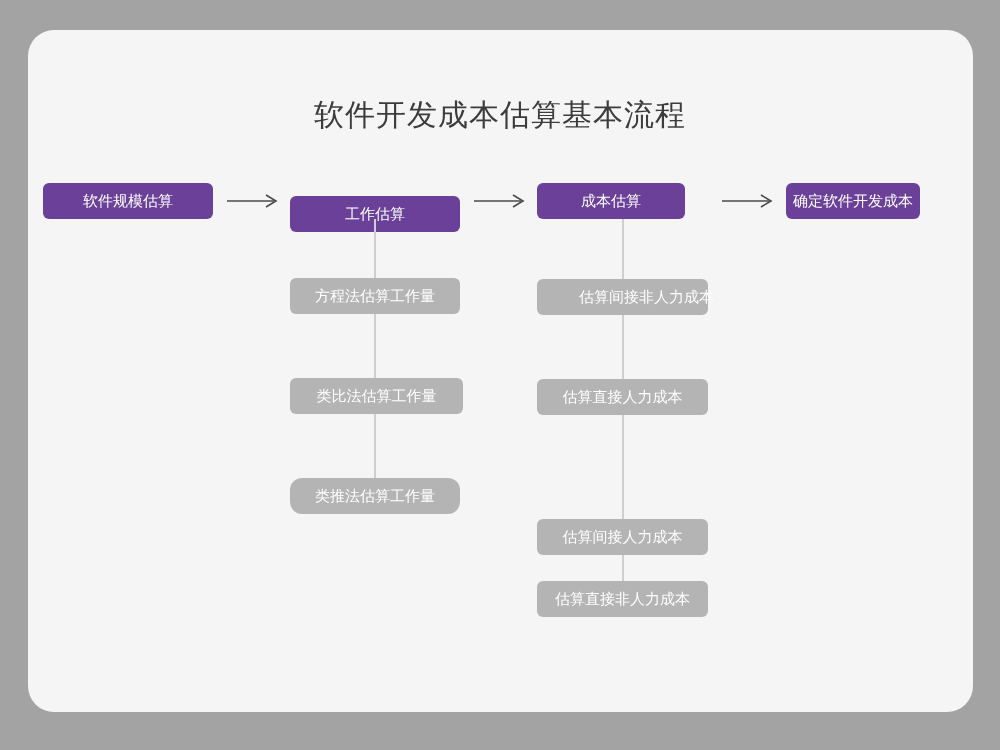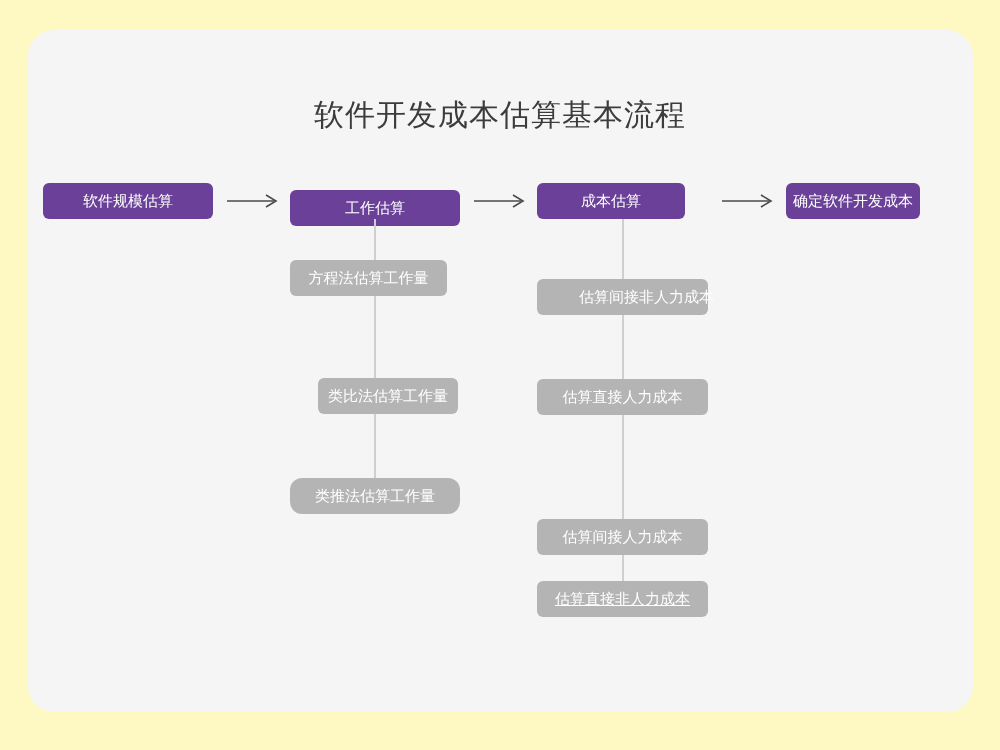--- a/index.html
+++ b/index.html
@@ -9,21 +9,21 @@
     height: 750px;
     background: #ffffff;
     font-family: "Liberation Sans", "DejaVu Sans", sans-serif;
     overflow: hidden;
   }
 
   #canvas {
     position: relative;
     width: 1000px;
     height: 750px;
-    background: #fef9c3;
+    background: #a3a3a3;
   }
 
   
   .card {
     position: absolute;
     left: 28px;
     top: 30px;
     width: 945px;
     height: 682px;
     background: #f5f5f5;
@@ -100,21 +100,21 @@
 
   <div class="node primary" style="left:43px; top:183px; width:170px;text-align:center;">软件规模估算</div>
 
   <div class="arrow" style="left:225px; top:183px; width:58px;">
     <svg width="56" height="14" viewBox="0 0 56 14" aria-hidden="true">
       <line x1="1" y1="7" x2="48" y2="7" stroke="#4a4a4a" stroke-width="1.6"></line>
       <polyline points="40,1 50,7 40,13" fill="none" stroke="#4a4a4a" stroke-width="1.6"></polyline>
     </svg>
   </div>
 
-  <div class="node primary" style="left:290px; top:190px; width:170px;">工作估算</div>
+  <div class="node primary" style="left:290px; top:196px; width:170px;">工作估算</div>
 
   <div class="arrow" style="left:472px; top:183px; width:58px;">
     <svg width="56" height="14" viewBox="0 0 56 14" aria-hidden="true">
       <line x1="1" y1="7" x2="48" y2="7" stroke="#4a4a4a" stroke-width="1.6"></line>
       <polyline points="40,1 50,7 40,13" fill="none" stroke="#4a4a4a" stroke-width="1.6"></polyline>
     </svg>
   </div>
 
   <div class="node primary" style="left:537px; top:183px; width:148px;">成本估算</div>
 
@@ -122,29 +122,29 @@
     <svg width="56" height="14" viewBox="0 0 56 14" aria-hidden="true">
       <line x1="1" y1="7" x2="48" y2="7" stroke="#4a4a4a" stroke-width="1.6"></line>
       <polyline points="40,1 50,7 40,13" fill="none" stroke="#4a4a4a" stroke-width="1.6"></polyline>
     </svg>
   </div>
 
   <div class="node primary" style="left:786px; top:183px; width:134px;">确定软件开发成本</div>
 
   <div class="vline" style="left:374px; top:219px; height:260px;"></div>
 
-  <div class="node secondary" style="left:290px; top:260px; width:157px;">方程法估算工作量</div>
+  <div class="node secondary" style="left:290px; top:278px; width:170px;">方程法估算工作量</div>
 
-  <div class="node secondary" style="left:290px; top:378px; width:140px;margin-left:28px;">类比法估算工作量</div>
+  <div class="node secondary" style="left:290px; top:378px; width:173px;">类比法估算工作量</div>
 
   <div class="node secondary" style="left:290px; top:478px; width:170px;border-radius:12px;">类推法估算工作量</div>
 
   <div class="vline" style="left:622px; top:219px; height:362px;"></div>
 
   <div class="node secondary" style="left:537px; top:279px; width:171px;padding-left:48px;">估算间接非人力成本</div>
 
   <div class="node secondary" style="left:537px; top:379px; width:171px;">估算直接人力成本</div>
 
   <div class="node secondary" style="left:537px; top:479px; width:171px;margin-top:40px;">估算间接人力成本</div>
 
-  <div class="node secondary" style="left:537px; top:581px; width:171px;text-decoration:underline;">估算直接非人力成本</div>
+  <div class="node secondary" style="left:537px; top:581px; width:171px;">估算直接非人力成本</div>
 
 </div>
 
 </body></html>

